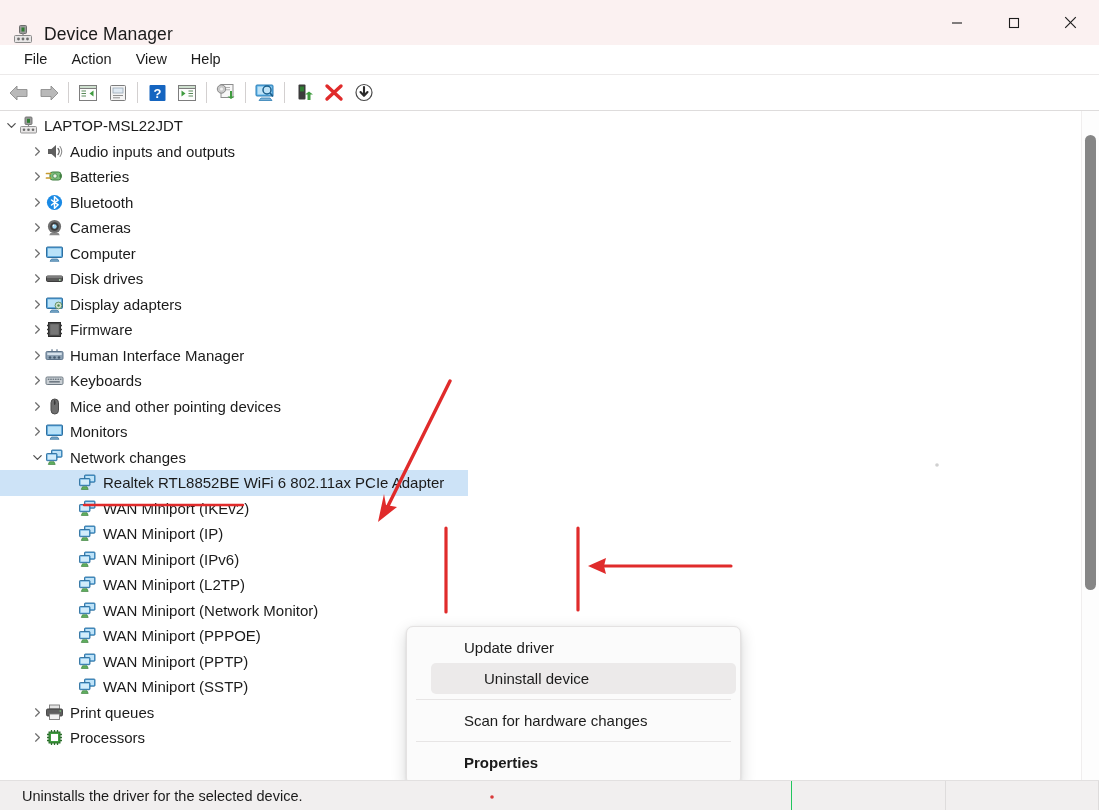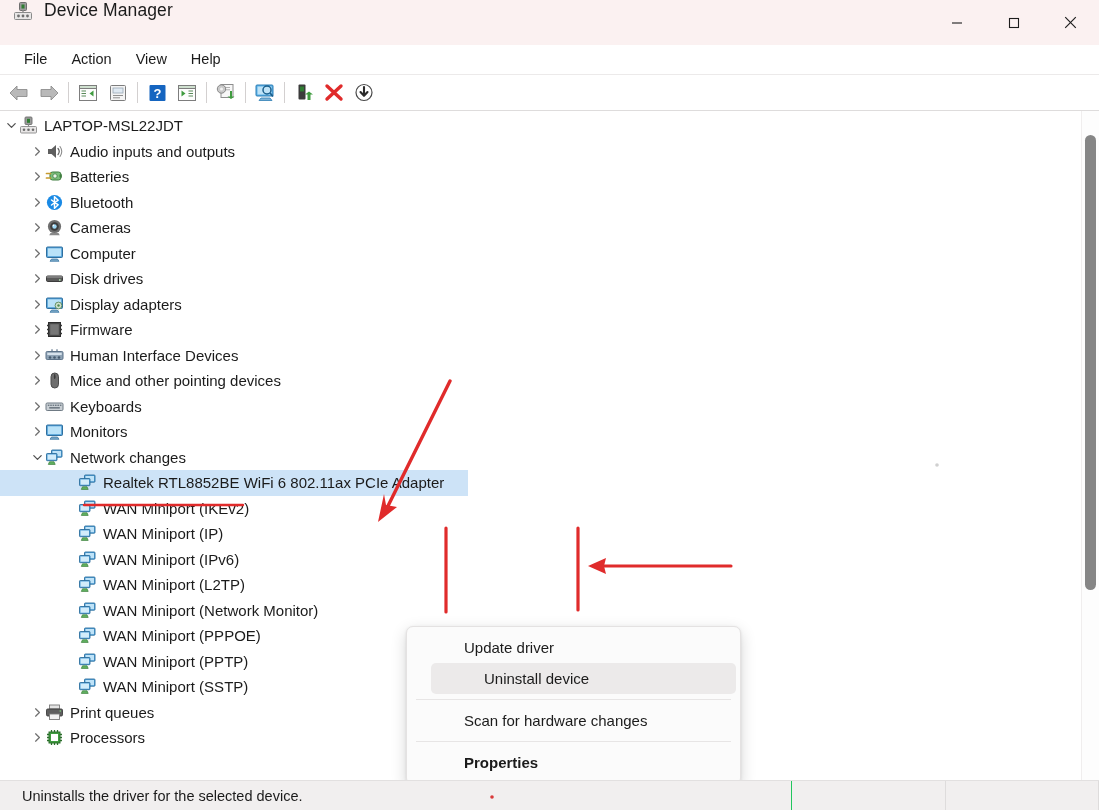--- a/index.html
+++ b/index.html
@@ -23,21 +23,21 @@
     background: #ffffff;
     display: flex;
     flex-direction: column;
   }
 
   
   .titlebar {
     height: 45px;
     background: #fbf1f1;
     display: flex;
-    align-items: flex-start;
+    align-items: flex-end;
     flex: 0 0 auto;
     position: relative;
   }
   .title-icon {
     margin-left: 12px;
     margin-right: 10px;
     width: 22px;
     height: 22px;
     display: flex;
     align-items: center;
@@ -570,36 +570,21 @@
           <div class="row-icon">
             <svg xmlns="http://www.w3.org/2000/svg" width="19" height="19" viewBox="0 0 19 19">
               <rect x="1" y="5.5" width="17" height="8" rx="1.2" fill="#8fa3b5" stroke="#5d7389" stroke-width="1"></rect>
               <rect x="2.3" y="6.8" width="14.4" height="2.2" fill="#d6e2ec"></rect>
               <circle cx="5" cy="11.5" r="1.3" fill="#455a6e"></circle>
               <circle cx="9.5" cy="11.5" r="1.3" fill="#455a6e"></circle>
               <circle cx="14" cy="11.5" r="1.3" fill="#455a6e"></circle>
               <path d="M7 5.5 L7 3.2 M12 5.5 L12 3.2" stroke="#5d7389" stroke-width="1.2"></path>
             </svg>
           </div>
-          <div class="row-label">Human Interface Devices</div>
-        </div>
-        <div class="row lvl1">
-          <div class="twisty">
-            <svg xmlns="http://www.w3.org/2000/svg" width="11" height="11" viewBox="0 0 11 11">
-              <path d="M3.6 1.8 L7.4 5.5 L3.6 9.2" fill="none" stroke="#707070" stroke-width="1.25" stroke-linecap="round" stroke-linejoin="round"></path>
-            </svg>
-          </div>
-          <div class="row-icon">
-            <svg xmlns="http://www.w3.org/2000/svg" width="19" height="19" viewBox="0 0 19 19">
-              <rect x="6" y="2" width="7.5" height="15" rx="3.7" fill="#6e6e6e" stroke="#4a4a4a" stroke-width="1"></rect>
-              <line x1="9.7" y1="3" x2="9.7" y2="8" stroke="#3a3a3a" stroke-width="1"></line>
-              <rect x="8.9" y="4.2" width="1.6" height="3" rx=".7" fill="#3a3a3a"></rect>
-            </svg>
-          </div>
-          <div class="row-label">Mice and other pointing devices</div>
+          <div class="row-label">Human Interface Manager</div>
         </div>
         <div class="row lvl1">
           <div class="twisty">
             <svg xmlns="http://www.w3.org/2000/svg" width="11" height="11" viewBox="0 0 11 11">
               <path d="M3.6 1.8 L7.4 5.5 L3.6 9.2" fill="none" stroke="#707070" stroke-width="1.25" stroke-linecap="round" stroke-linejoin="round"></path>
             </svg>
           </div>
           <div class="row-icon">
             <svg xmlns="http://www.w3.org/2000/svg" width="19" height="19" viewBox="0 0 19 19">
               <rect x="1" y="6" width="17" height="7.5" rx="1.2" fill="#c9cfd4" stroke="#6f7a84" stroke-width="1"></rect>
@@ -608,20 +593,35 @@
                 <rect x="5.2" y="7.6" width="1.6" height="1.4"></rect>
                 <rect x="7.6" y="7.6" width="1.6" height="1.4"></rect>
                 <rect x="10" y="7.6" width="1.6" height="1.4"></rect>
                 <rect x="12.4" y="7.6" width="1.6" height="1.4"></rect>
                 <rect x="14.8" y="7.6" width="1.6" height="1.4"></rect>
                 <rect x="4.2" y="10" width="10.6" height="1.6"></rect>
               </g>
             </svg>
           </div>
           <div class="row-label">Keyboards</div>
+        </div>
+        <div class="row lvl1">
+          <div class="twisty">
+            <svg xmlns="http://www.w3.org/2000/svg" width="11" height="11" viewBox="0 0 11 11">
+              <path d="M3.6 1.8 L7.4 5.5 L3.6 9.2" fill="none" stroke="#707070" stroke-width="1.25" stroke-linecap="round" stroke-linejoin="round"></path>
+            </svg>
+          </div>
+          <div class="row-icon">
+            <svg xmlns="http://www.w3.org/2000/svg" width="19" height="19" viewBox="0 0 19 19">
+              <rect x="6" y="2" width="7.5" height="15" rx="3.7" fill="#6e6e6e" stroke="#4a4a4a" stroke-width="1"></rect>
+              <line x1="9.7" y1="3" x2="9.7" y2="8" stroke="#3a3a3a" stroke-width="1"></line>
+              <rect x="8.9" y="4.2" width="1.6" height="3" rx=".7" fill="#3a3a3a"></rect>
+            </svg>
+          </div>
+          <div class="row-label">Mice and other pointing devices</div>
         </div>
         <div class="row lvl1">
           <div class="twisty">
             <svg xmlns="http://www.w3.org/2000/svg" width="11" height="11" viewBox="0 0 11 11">
               <path d="M3.6 1.8 L7.4 5.5 L3.6 9.2" fill="none" stroke="#707070" stroke-width="1.25" stroke-linecap="round" stroke-linejoin="round"></path>
             </svg>
           </div>
           <div class="row-icon">
             <svg xmlns="http://www.w3.org/2000/svg" width="19" height="19" viewBox="0 0 19 19">
               <rect x="1.5" y="3" width="16" height="10.5" rx="1" fill="#4f9fd8" stroke="#2e6f9e" stroke-width="1"></rect>

